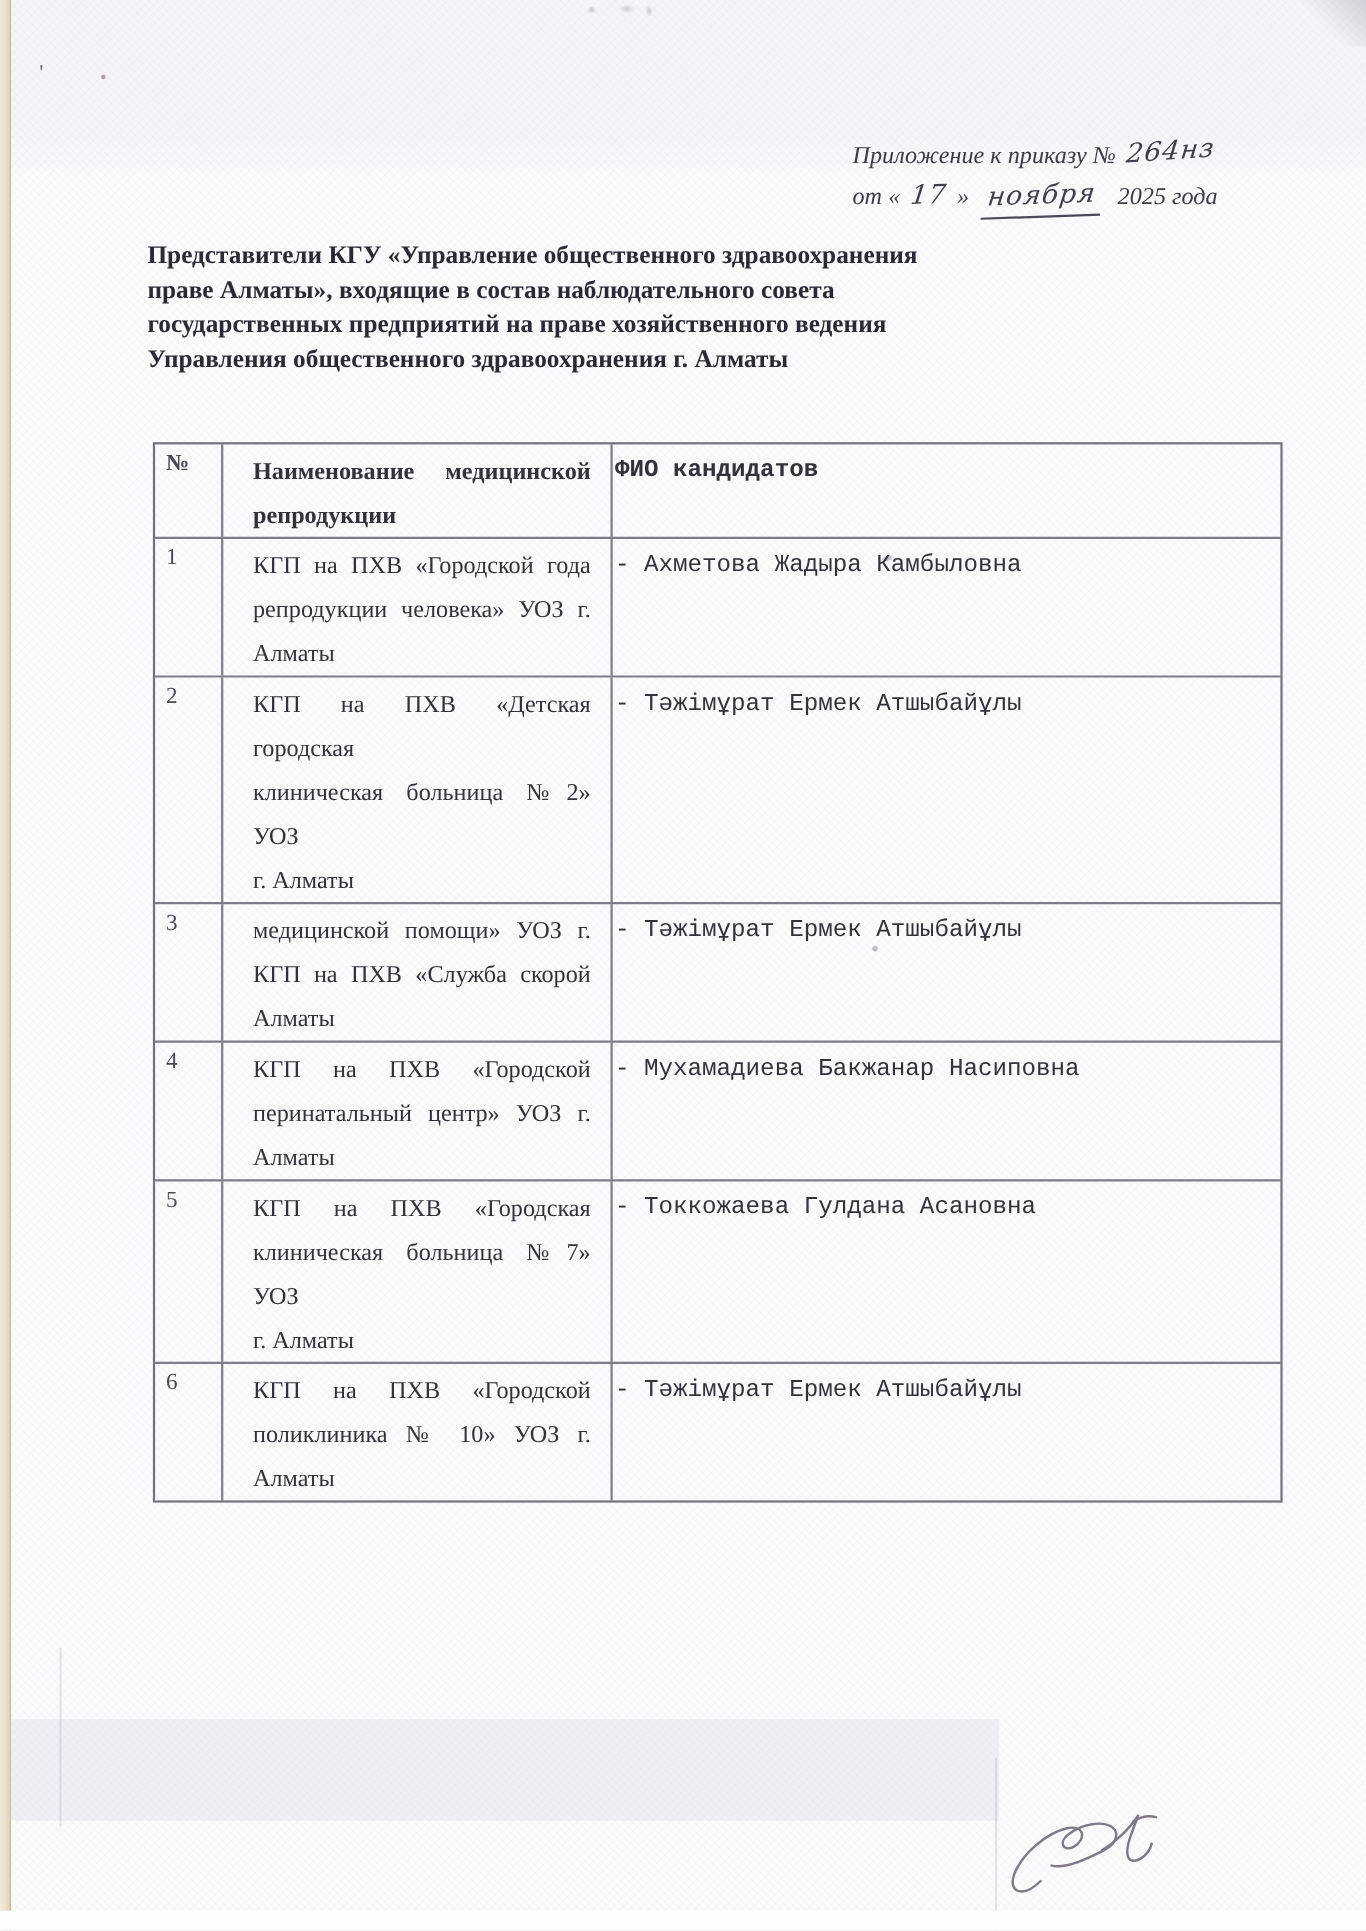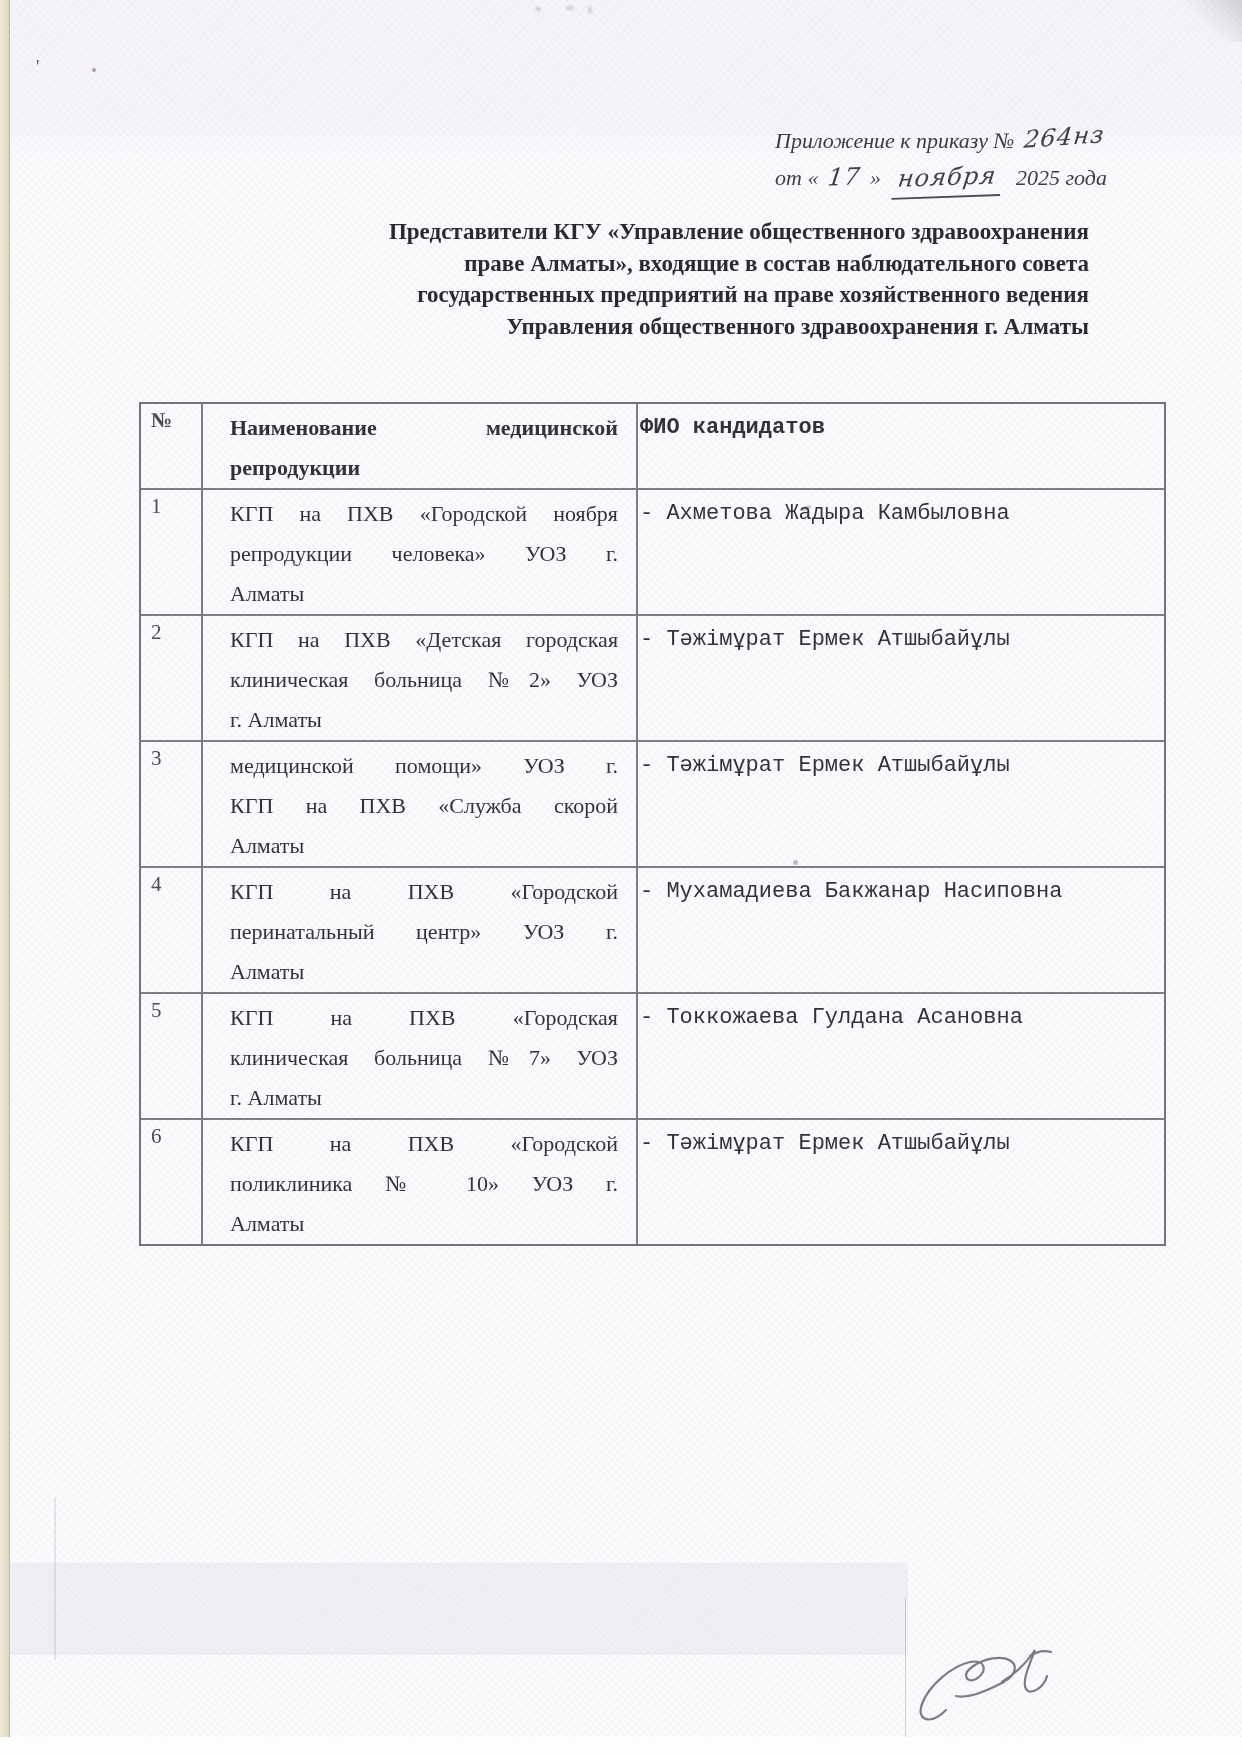--- a/index.html
+++ b/index.html
@@ -53,32 +53,32 @@
   .annotation{position:absolute;left:775px;top:122px;width:400px;
     font-style:italic;font-size:22px;line-height:37px;color:#3d3a46;white-space:nowrap;}
   .handwritten{display:inline-block;font-family:"DejaVu Serif",serif;font-style:italic;
     color:#413e4b;transform:skewX(-9deg) rotate(-2deg);letter-spacing:1px;font-size:24px;}
   .hw-number{transform:skewX(-10deg) rotate(-4deg) translateY(-3px);margin-left:4px;}
   .hw-day{margin:0 4px;}
   .hw-month{margin:0 8px;border-bottom:2px solid #4c4856;padding:0 6px 0 4px;}
 
   
   .title{position:absolute;left:134px;top:216px;width:955px;
-    font-weight:bold;font-size:23px;line-height:31.5px;text-align:right;color:#2b2933;}
+    font-weight:bold;font-size:23px;line-height:31.5px;text-align:left;color:#2b2933;}
 
   
   .ctable{position:absolute;left:139px;top:402px;width:1027px;
     border:2px solid rgba(80,76,90,.78);box-sizing:border-box;font-size:22px;}
   .t-row{display:flex;min-height:117px;border-bottom:2px solid rgba(80,76,90,.72);}
   .t-row:last-child{border-bottom:none;}
   .t-row.head{min-height:64px;font-weight:bold;}
   .cell{box-sizing:border-box;padding-top:4px;}
   .c-num{width:62px;border-right:2px solid rgba(80,76,90,.72);
     padding-left:10px;font-size:21px;color:#4d4a56;}
-  .c-org{width:435px;border-right:2px solid rgba(80,76,90,.72);
+  .c-org{width:354px;border-right:2px solid rgba(80,76,90,.72);
     padding:4px 18px 0 27px;line-height:40px;}
   .c-fio{flex:1;padding:4px 10px 0 2px;line-height:40px;font-family:Liberation Mono, monospace;}
   .org-line{text-align:justify;text-align-last:justify;}
   .org-line.last{text-align-last:left;}
 
   
   .signature{position:absolute;left:912px;top:1626px;}
 </style>
 </head>
 <body>
@@ -123,21 +123,21 @@
         <div class="cell c-num">№</div>
         <div class="cell c-org">
           <div class="org-line">Наименование медицинской</div>
           <div class="org-line last">репродукции</div>
         </div>
         <div class="cell c-fio">ФИО кандидатов</div>
       </div>
       <div class="t-row">
         <div class="cell c-num">1</div>
         <div class="cell c-org">
-          <div class="org-line">КГП на ПХВ «Городской ноября</div>
+          <div class="org-line">КГП на ПХВ «Городской года</div>
           <div class="org-line">репродукции человека» УОЗ г.</div>
           <div class="org-line last">Алматы</div>
         </div>
         <div class="cell c-fio">- Ахметова Жадыра Камбыловна</div>
       </div>
       <div class="t-row">
         <div class="cell c-num">2</div>
         <div class="cell c-org">
           <div class="org-line">КГП на ПХВ «Детская городская</div>
           <div class="org-line">клиническая больница №2» УОЗ</div>

